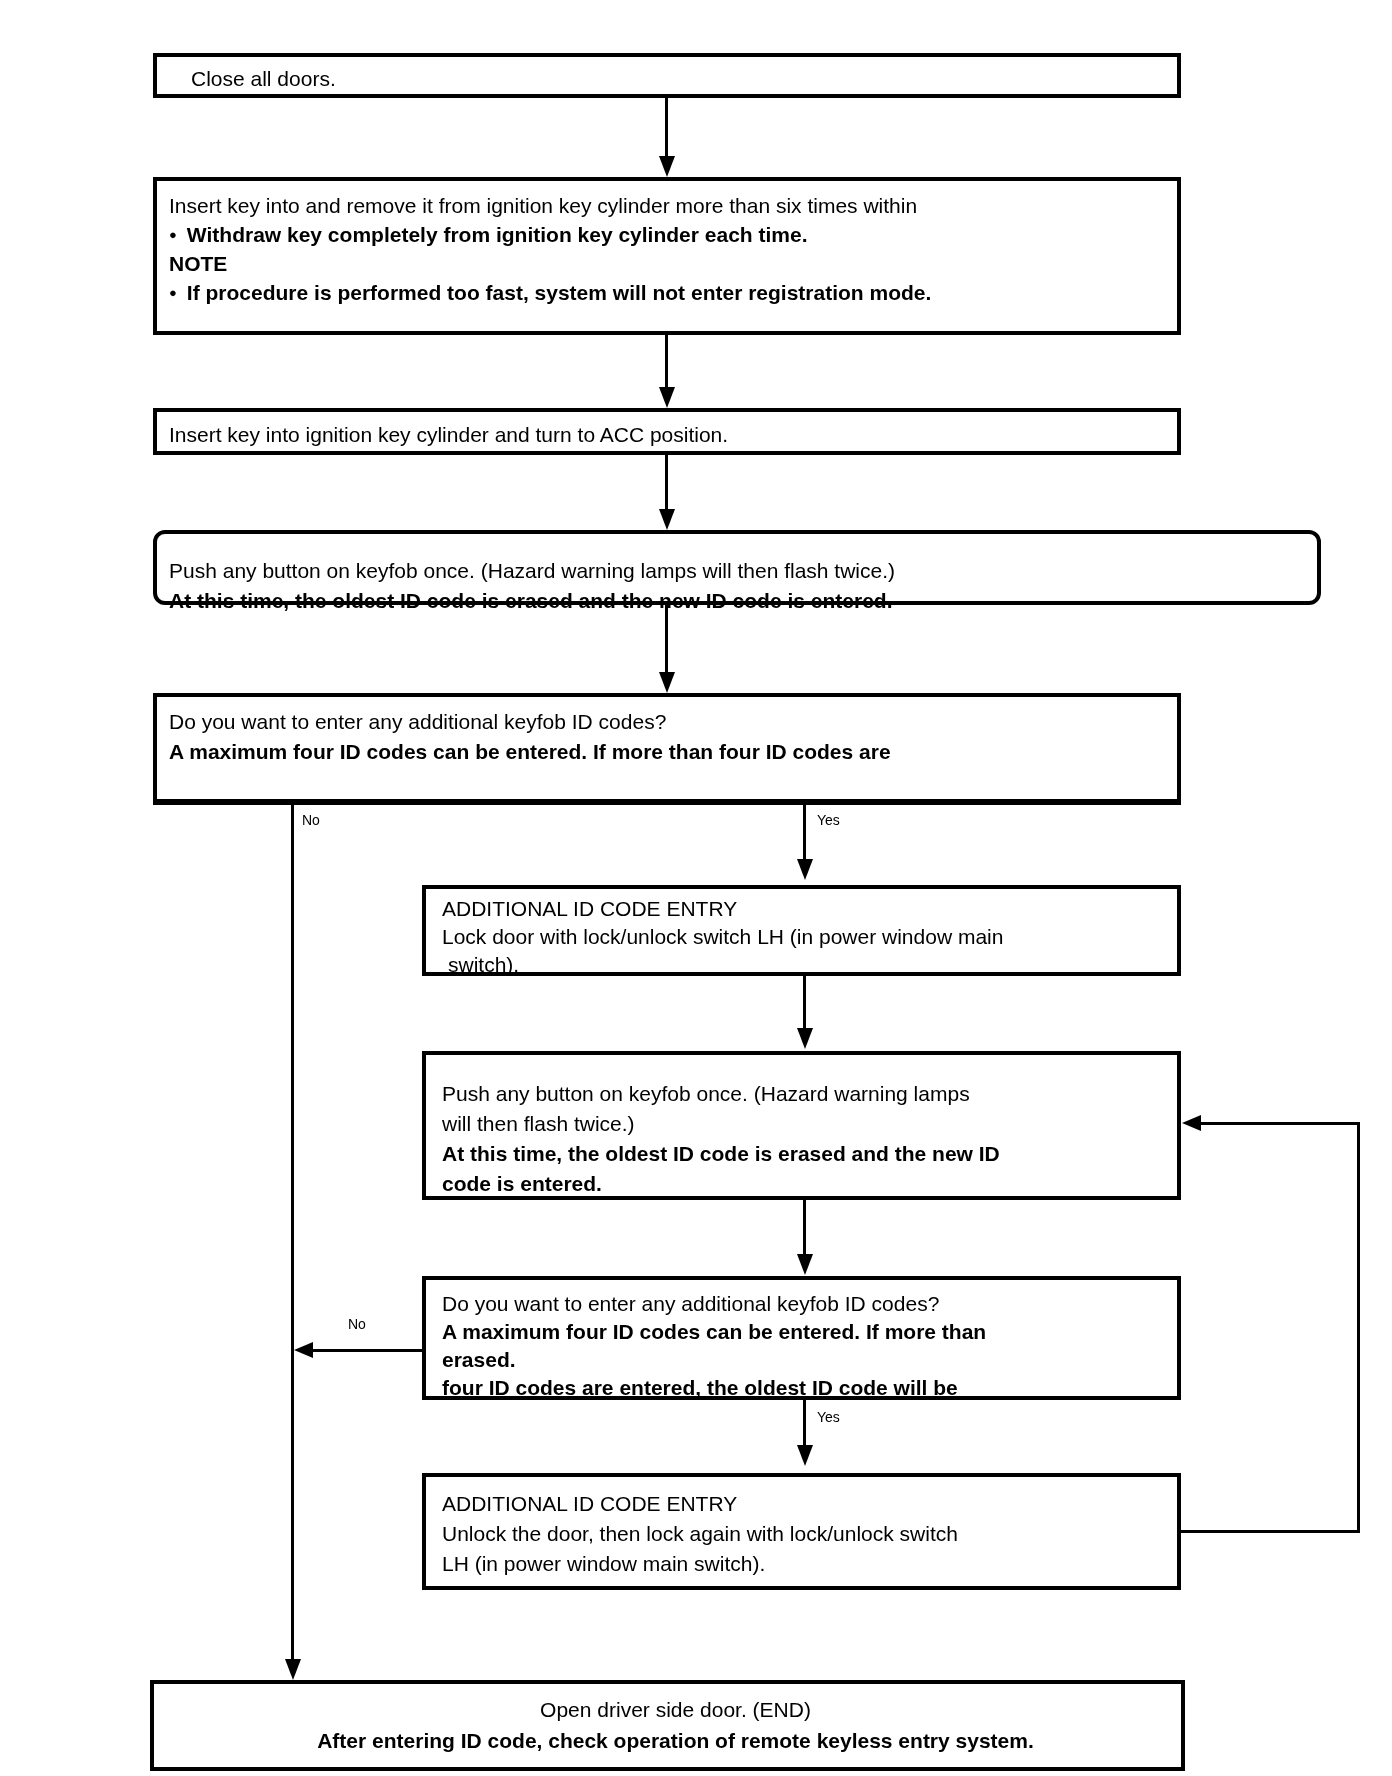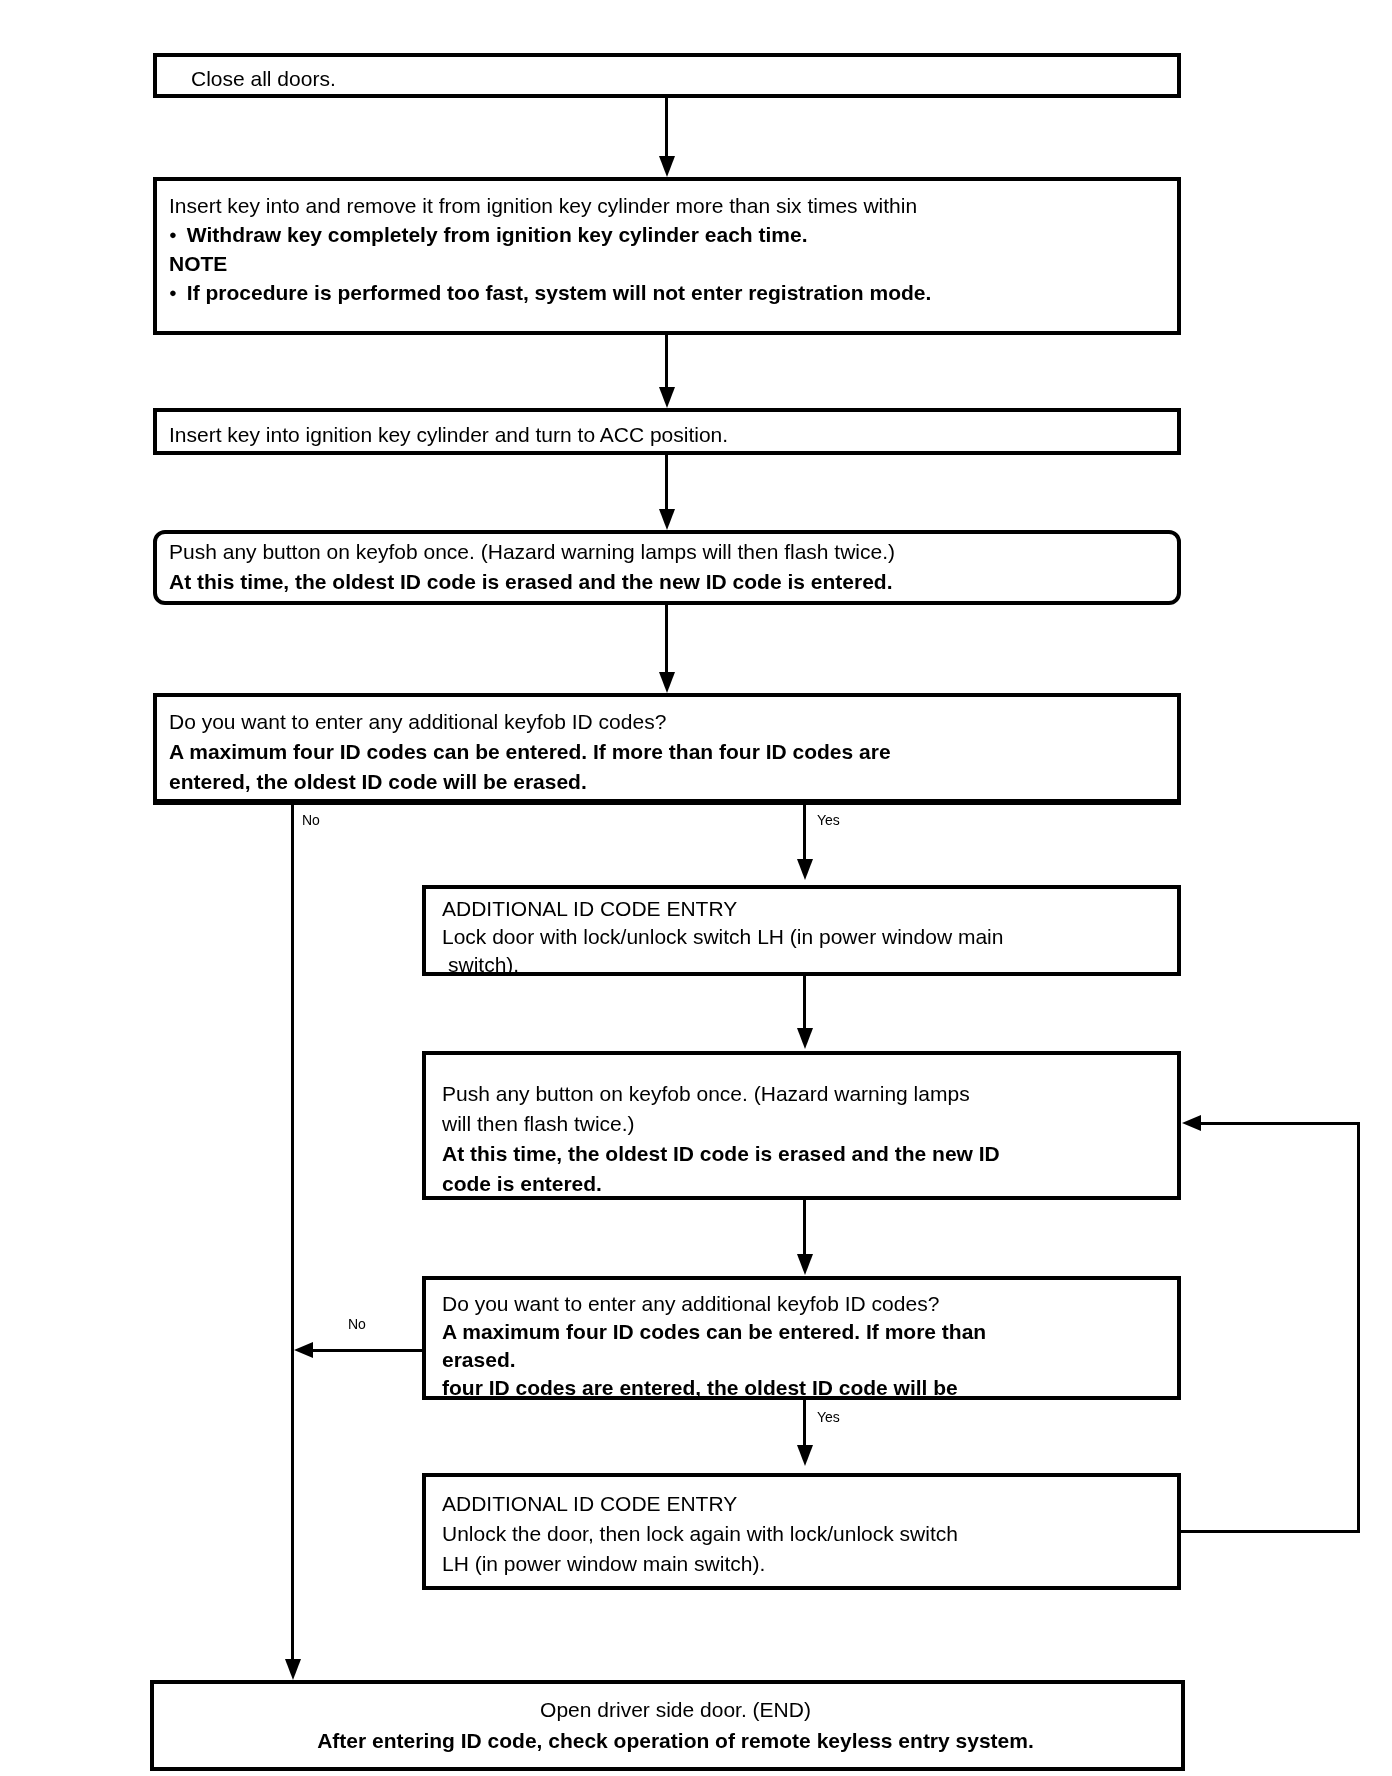--- a/index.html
+++ b/index.html
@@ -45,32 +45,31 @@
   <div class="vline" style="left:665px;top:322px;width:3px;height:54px;"></div>
   <div class="arrow-down" style="left:659px;top:374px;"></div>
 
   <div class="box" style="left:153px;top:395px;width:1028px;height:47px;padding:9px 4px 0 12px;line-height:28px;">
     <span class="line">Insert key into ignition key cylinder and turn to ACC position.</span>
   </div>
 
   <div class="vline" style="left:665px;top:442px;width:3px;height:56px;"></div>
   <div class="arrow-down" style="left:659px;top:496px;"></div>
 
-  <div class="box" style="left:153px;top:517px;width:1028px;height:75px;padding:3px 0 0 12px;line-height:30px;border-radius:12px;">
+  <div class="box" style="left:153px;top:517px;width:1168px;height:75px;padding:22px 0 0 12px;line-height:30px;border-radius:12px;">
     <span class="line">Push any button on keyfob once. (Hazard warning lamps will then flash twice.)</span>
     <span class="line b">At this time, the oldest ID code is erased and the new ID code is entered.</span>
   </div>
 
   <div class="vline" style="left:665px;top:592px;width:3px;height:69px;"></div>
   <div class="arrow-down" style="left:659px;top:659px;"></div>
 
   <div class="box" style="left:153px;top:680px;width:1028px;height:112px;padding:10px 0 0 12px;line-height:30px;border-bottom-width:6px;">
     <span class="line">Do you want to enter any additional keyfob ID codes?</span>
     <span class="line b">A maximum four ID codes can be entered. If more than four ID codes are</span>
-    <span class="line b">entered, the oldest ID code will be erased.</span>
   </div>
 
   <div class="lbl" style="left:302px;top:799px;">No</div>
   <div class="vline" style="left:291px;top:792px;width:3px;height:856px;"></div>
   <div class="arrow-down" style="left:285px;top:1646px;"></div>
 
   <div class="lbl" style="left:817px;top:799px;">Yes</div>
   <div class="vline" style="left:803px;top:792px;width:3px;height:56px;"></div>
   <div class="arrow-down" style="left:797px;top:846px;"></div>
 

